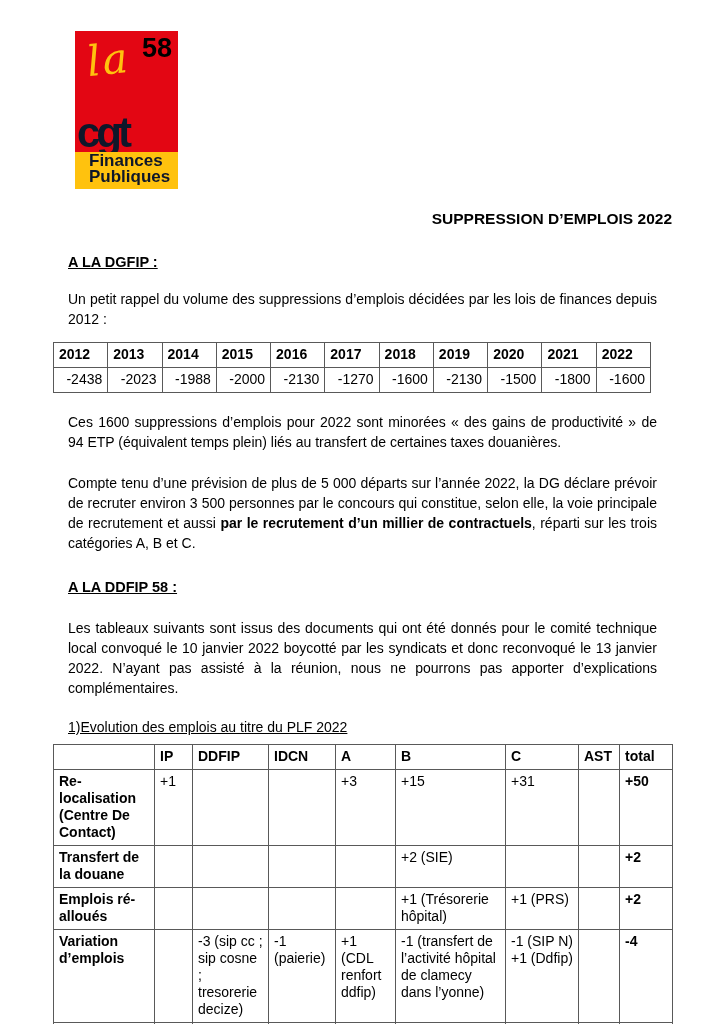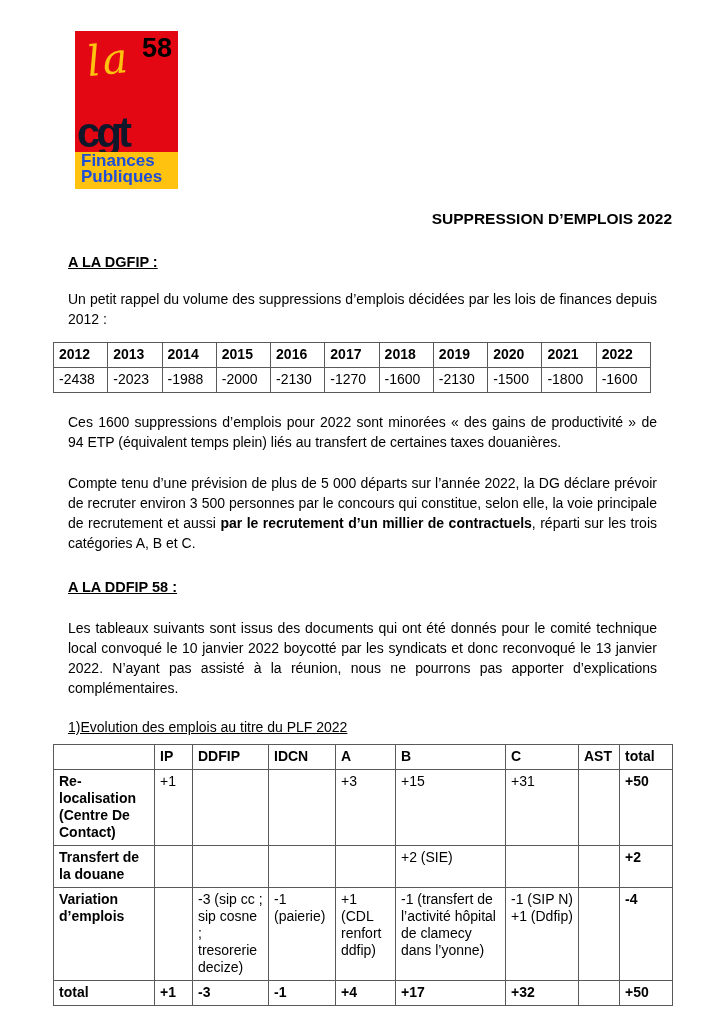--- a/index.html
+++ b/index.html
@@ -24,38 +24,38 @@
   .logo-la {
     position: absolute; top: 8px; left: 12px; z-index: 2;
     color: #ffc20e; font-family: "DejaVu Serif", serif; font-style: italic;
     font-size: 42px; line-height: 42px; transform: rotate(-6deg); letter-spacing: 2px;
   }
   .logo-cgt {
     position: absolute; bottom: -12px; left: 2px; z-index: 1;
     color: #0f172a; font-weight: bold; font-size: 42px; line-height: 62px; letter-spacing: -4px;
   }
   .logo-band {
-    background: #ffc20e; color: #1d4ed8; font-weight: bold;
-    font-size: 17px; line-height: 16px; padding: 1px 2px 2px 6px; height: 37px;
+    background: #ffc20e; color: #0f172a; font-weight: bold;
+    font-size: 17px; line-height: 16px; padding: 1px 2px 2px 14px; height: 37px;
   }
 
   
   .title { margin-top: 21px; text-align: right; font-weight: bold; font-size: 15.5px; line-height: 18px; }
   .heading { margin: 24px 15px 0 15px; font-weight: bold; font-size: 14.5px; line-height: 20px; text-decoration: underline; }
   .para { margin: 21px 15px 0 15px; text-align: justify; line-height: 20px; }
   .para.first { margin-top: 17px; }
   .caption { margin: 19px 15px 0 15px; line-height: 20px; text-decoration: underline; }
   b.inline { font-weight: bold; }
 
   
   table { border-collapse: collapse; table-layout: fixed; width: 598px; }
   td, th { border: 1px solid #595959; padding: 3px 5px 4px 5px; vertical-align: top; text-align: left; line-height: 17px; font-size: 14px; overflow: hidden; }
   .years-table { margin-top: 13px; }
   .years-table th { font-weight: bold; }
-  .years-table td { font-weight: normal; }
+  .years-table td { font-weight: normal; text-align: right; }
   .emplois-table { margin-top: 7px; padding-left: 16px; }
   .emplois-table th { font-weight: bold; }
   .emplois-table td.total-col { font-weight: bold; }
   .emplois-table tr.total-row td, .emplois-table tr.total-row th { font-weight: bold; }
   .years-para { margin-top: 19px; }
 </style>
 </head>
 <body>
 
 <div class="page">
@@ -159,20 +159,31 @@
         <td></td>
         <td></td>
         <td></td>
         <td></td>
         <td>+2 (SIE)</td>
         <td></td>
         <td></td>
         <td class="total-col">+2</td>
       </tr>
       <tr>
+        <th>Emplois ré-alloués</th>
+        <td></td>
+        <td></td>
+        <td></td>
+        <td></td>
+        <td>+1 (Trésorerie hôpital)</td>
+        <td>+1 (PRS)</td>
+        <td></td>
+        <td class="total-col">+2</td>
+      </tr>
+      <tr>
         <th>Variation d’emplois</th>
         <td></td>
         <td>-3 (sip cc ; sip cosne ; tresorerie decize)</td>
         <td>-1 (paierie)</td>
         <td>+1 (CDL renfort ddfip)</td>
         <td>-1 (transfert de l’activité hôpital de clamecy dans l’yonne)</td>
         <td>-1 (SIP N) +1 (Ddfip)</td>
         <td></td>
         <td class="total-col">-4</td>
       </tr>

